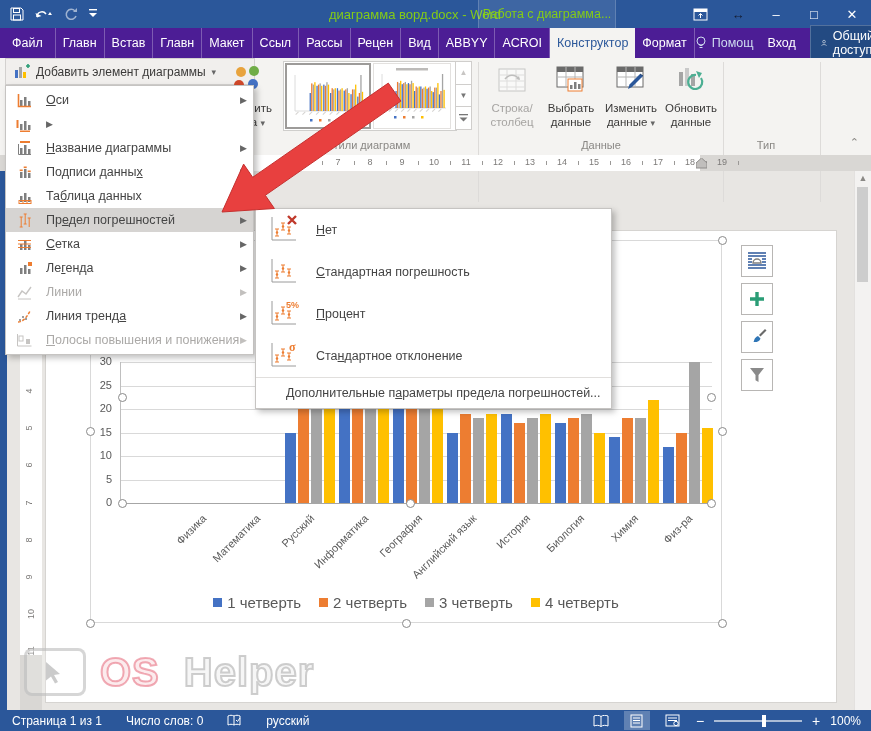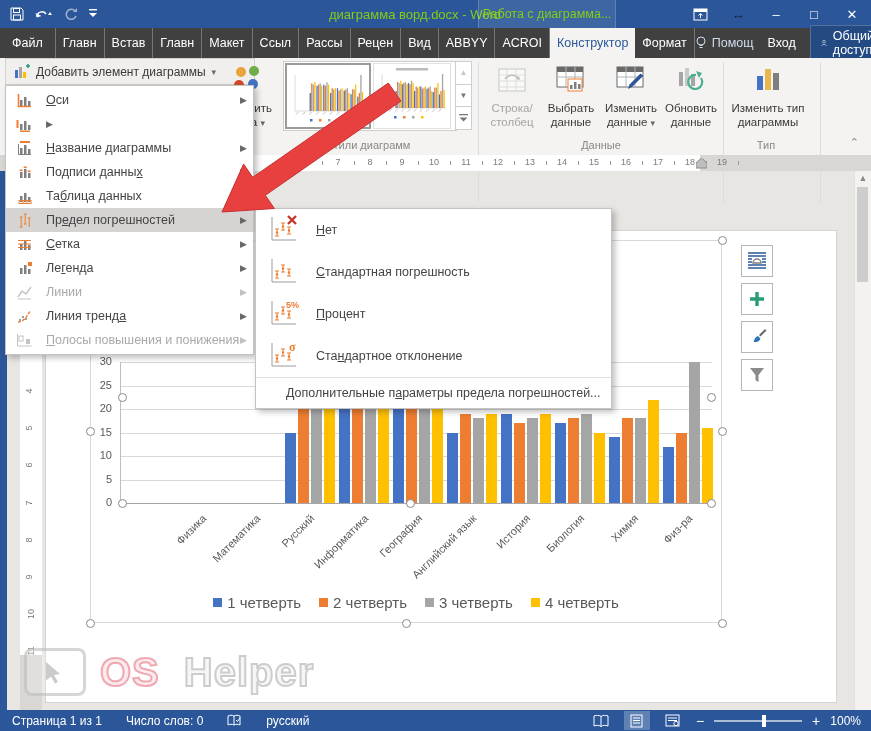--- a/index.html
+++ b/index.html
@@ -9,21 +9,21 @@
   .titlebar{position:absolute;left:0;top:0;width:871px;height:28px;background:#2b579a;display:flex;align-items:center;color:#fff;}
   .qat{display:flex;align-items:center;gap:10px;padding-left:10px;}
   .qat .qbtn{display:flex;align-items:center;color:#fff;font-size:14px;cursor:default;}
   .titlebar .doc-title{position:absolute;left:300px;width:230px;text-align:center;font-size:13px;color:#84cc16;white-space:nowrap;}
   .ctx-group{position:absolute;left:478px;top:0;width:136px;height:28px;background:rgba(255,255,255,.09);
     border-left:1px solid rgba(255,255,255,.18);border-right:1px solid rgba(255,255,255,.18);
     color:#84cc16;font-size:12.5px;display:flex;align-items:center;justify-content:center;white-space:nowrap;overflow:hidden;}
   .win-controls{position:absolute;right:0;top:0;height:28px;display:flex;align-items:center;}
   .win-controls .wbtn{width:38px;height:28px;display:flex;align-items:center;justify-content:center;color:#fff;font-size:13px;}
   
-  .tabbar{position:absolute;left:0;top:28px;width:871px;height:30px;background:#404040;display:flex;align-items:stretch;color:#fff;font-size:12.5px;}
+  .tabbar{position:absolute;left:0;top:28px;width:871px;height:30px;background:#4c1d95;display:flex;align-items:stretch;color:#fff;font-size:12.5px;}
   .tab{display:flex;align-items:center;padding:0 7px;border-right:1px solid rgba(255,255,255,.28);white-space:nowrap;}
   .tab.active{background:#f4f3f1;color:#2b579a;border-right:none;}
   .tab.file{padding:0 12px;}
   .tabbar-right{margin-left:auto;display:flex;align-items:center;gap:14px;padding-right:8px;}
   .help-area{display:flex;align-items:center;gap:5px;color:#cfdcf0;}
   .share-box{display:flex;align-items:center;gap:6px;background:#234a82;border:1px solid rgba(255,255,255,.22);padding:3px 10px;}
   
   .ribbon{position:absolute;left:0;top:58px;width:871px;height:97px;background:#f4f3f1;border-bottom:1px solid #d8d6d4;}
   .rib-sep{position:absolute;top:4px;width:1px;height:140px;background:#dddbd9;}
   .grp-label{position:absolute;top:81px;font-size:11px;color:#8a8885;text-align:center;white-space:nowrap;transform:translateX(-50%);}
@@ -375,31 +375,20 @@
             <path d="M21 7l6 2-3 5z" fill="#4caf93"></path>
           </svg>
       </span>
       <span>Обновить</span>
       <span>данные</span>
     </div>
     <div class="grp-label" style="left:601px;">Данные</div>
 
     <div class="rib-sep" style="left:723px;"></div>
 
-    <div class="bigbtn" style="left:726px;width:84px;">
-      <span class="ic">
-        <svg width="30" height="32" viewBox="0 0 30 32">
-            <rect x="4" y="12" width="6" height="14" fill="#4472c4"></rect>
-            <rect x="12" y="5" width="6" height="21" fill="#e8b64c"></rect>
-            <rect x="20" y="9" width="6" height="17" fill="#7f7f7f"></rect>
-          </svg>
-      </span>
-      <span>Изменить тип</span>
-      <span>диаграммы</span>
-    </div>
     <div class="grp-label" style="left:766px;">Тип</div>
 
     <div class="rib-sep" style="left:820px;"></div>
     <div class="collapse">⌃</div>
   </div>
 
   <div class="hruler">
     <div class="white"></div>
     <div id="hruler-nums">
         <span class="num" style="left: 306px;">6</span>

